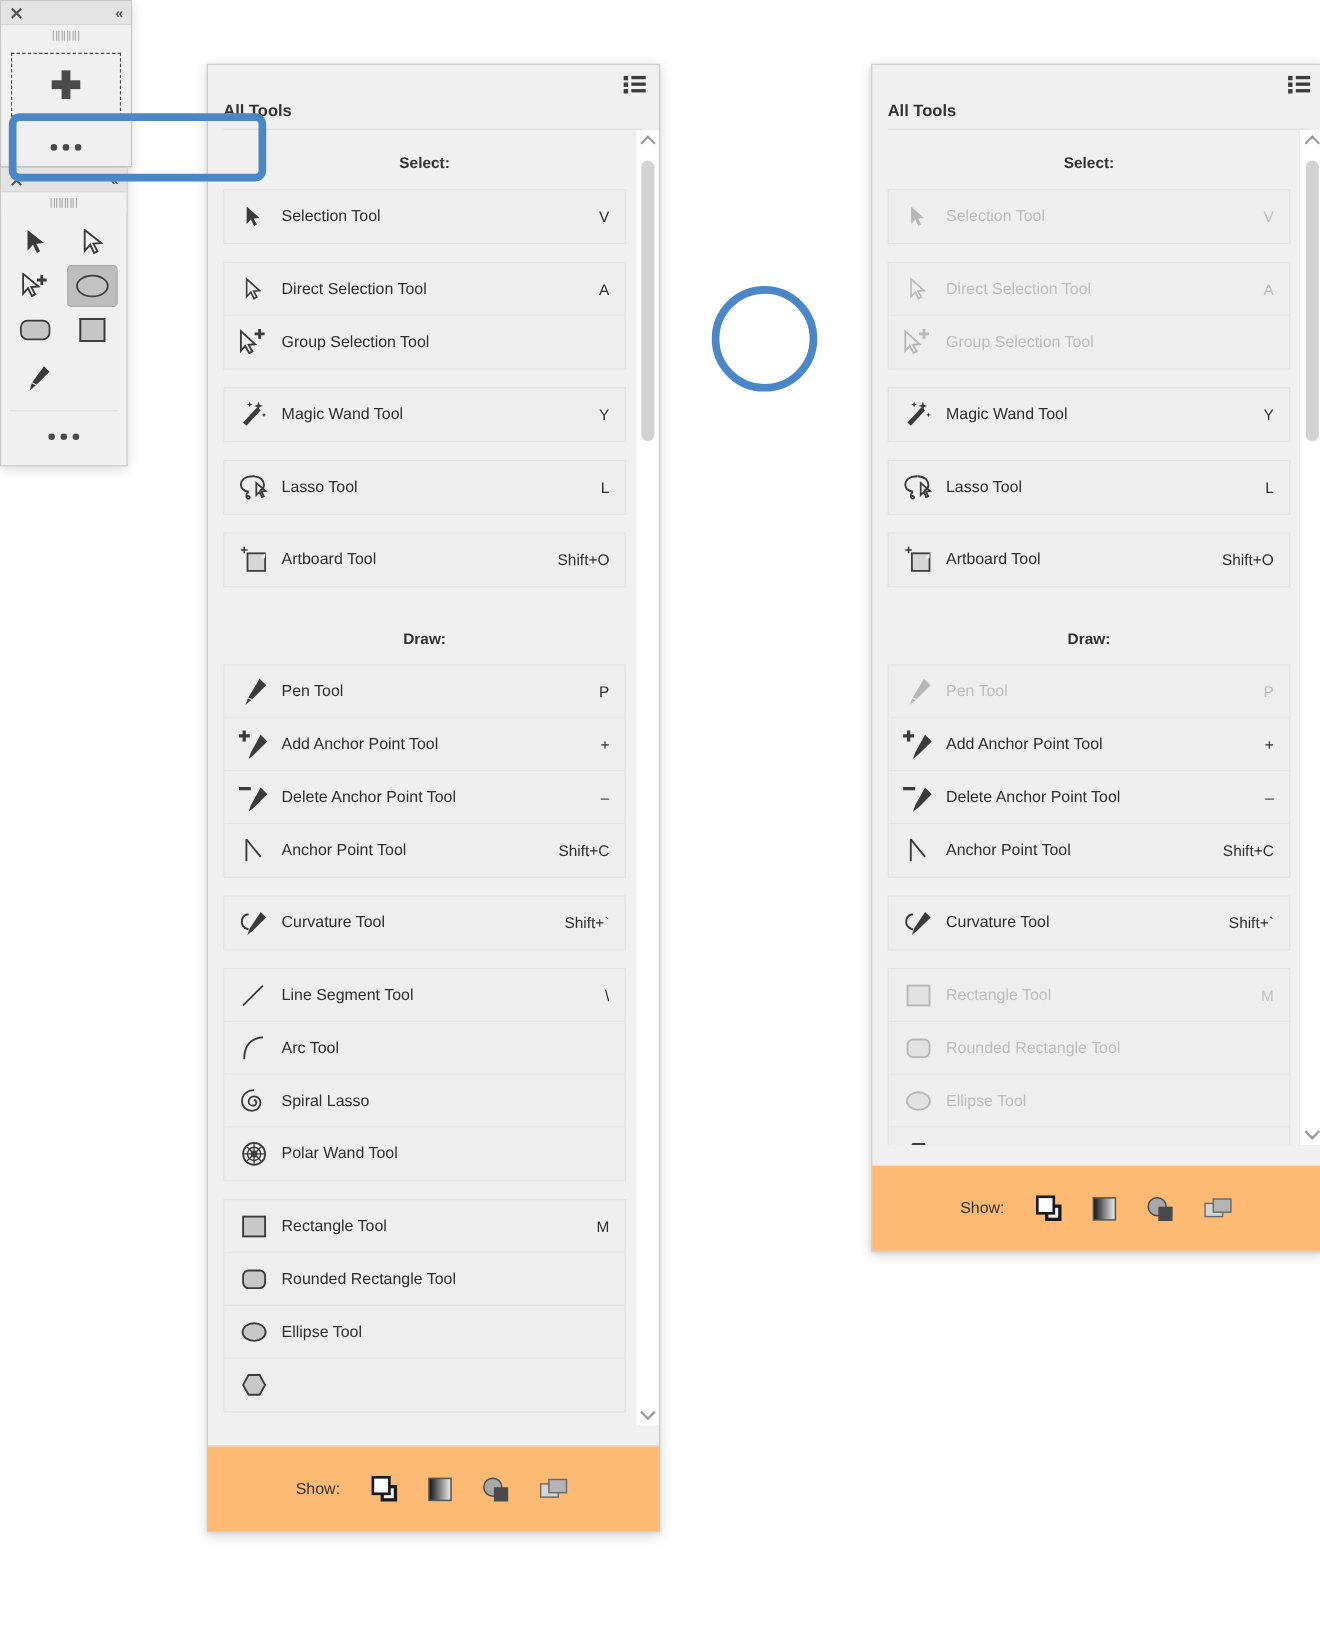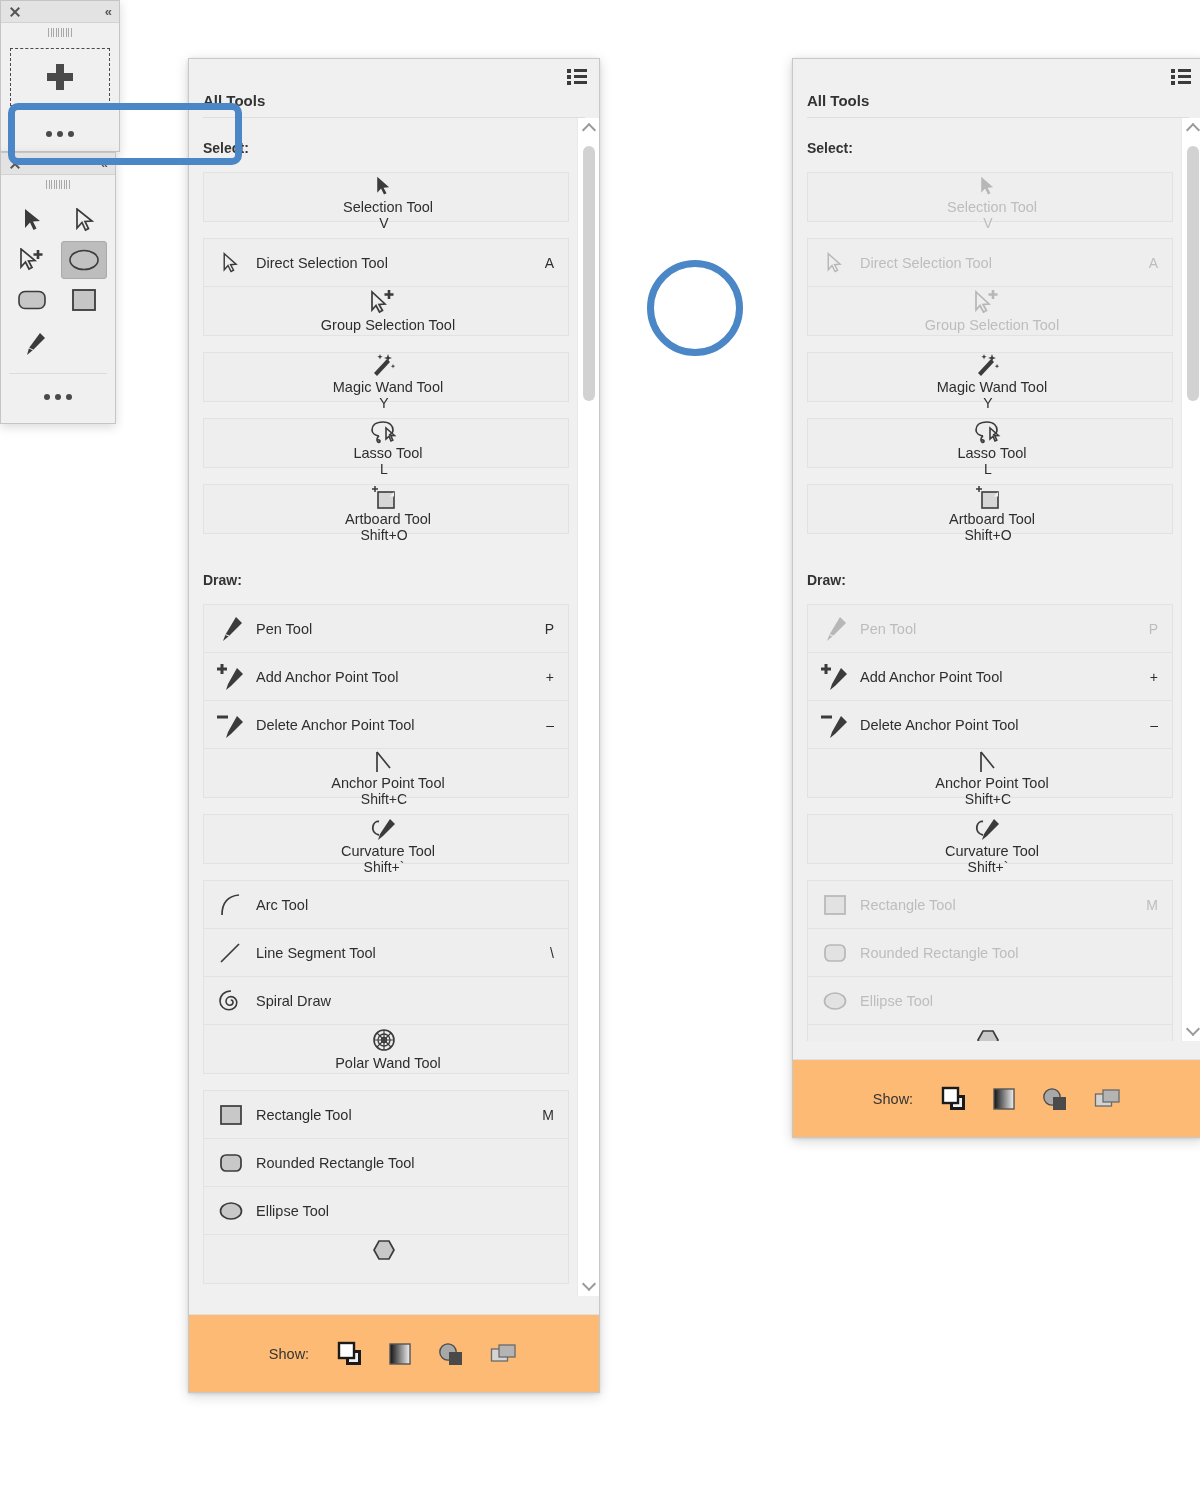--- a/index.html
+++ b/index.html
@@ -109,35 +109,36 @@
 
   .tp-scrollarea {
     position:relative;
     overflow:hidden;
   }
   .tp-list { padding:0 14px 0 14px; }
 
   .group-label {
     font-size:14px; font-weight:bold; color:#333;
     padding:22px 0 16px 0;
+    text-align:center;
   }
 
   .tool-group {
     border:1px solid #e2e2e2;
     background:#eeeeee;
     margin-bottom:16px;
   }
   .tool-row {
     height:48px;
     display:flex; align-items:center;
     border-bottom:1px solid #e2e2e2;
     padding:0 14px 0 10px;
     cursor:pointer;
   }
-  .tool-group .tool-row:last-child { border-bottom:none;flex-direction:column; }
+  .tool-group .tool-row:last-child { border-bottom:none; }
   .tool-icon {
     width:34px; min-width:34px; height:30px;
     display:flex; align-items:center; justify-content:center;
   }
   .tool-label {
     flex:1; font-size:14.5px; color:#2e2e2e; padding-left:8px;
   }
   .tool-key {
     font-size:14px; color:#2e2e2e; white-space:nowrap;
   }
@@ -366,42 +367,42 @@
               </svg>
             </span>
             <span class="tool-label">Curvature Tool</span>
             <span class="tool-key">Shift+`</span>
           </div>
         </div>
         <div class="tool-group">
           <div class="tool-row">
             <span class="tool-icon">
               <svg width="26" height="26" viewBox="0 0 26 26">
-                <path d="M4 23 C4 11 10 4 21 3" fill="none" stroke="#3b3b3b" stroke-width="1.7"></path>
-              </svg>
-            </span>
-            <span class="tool-label">Arc Tool</span>
-            <span class="tool-key"></span>
-          </div>
-          <div class="tool-row">
-            <span class="tool-icon">
-              <svg width="26" height="26" viewBox="0 0 26 26">
                 <path d="M3 22 L21 4" stroke="#3b3b3b" stroke-width="1.7"></path>
               </svg>
             </span>
             <span class="tool-label">Line Segment Tool</span>
             <span class="tool-key">\</span>
           </div>
           <div class="tool-row">
             <span class="tool-icon">
               <svg width="26" height="26" viewBox="0 0 26 26">
+                <path d="M4 23 C4 11 10 4 21 3" fill="none" stroke="#3b3b3b" stroke-width="1.7"></path>
+              </svg>
+            </span>
+            <span class="tool-label">Arc Tool</span>
+            <span class="tool-key"></span>
+          </div>
+          <div class="tool-row">
+            <span class="tool-icon">
+              <svg width="26" height="26" viewBox="0 0 26 26">
                 <path d="M13 3 C6.4 3 2 7.4 2 13 C2 18 6 21.8 11 21.8 C15.4 21.8 18.8 18.6 18.8 14.6 C18.8 11.2 16.1 8.6 12.9 8.6 C10.2 8.6 8 10.7 8 13.3 C8 15.5 9.8 17.2 11.9 17.2 C13.6 17.2 15 15.9 15 14.3 C15 13 14 12 12.8 12" fill="none" stroke="#3b3b3b" stroke-width="1.6"></path>
               </svg>
             </span>
-            <span class="tool-label">Spiral Draw</span>
+            <span class="tool-label">Spiral Lasso</span>
             <span class="tool-key"></span>
           </div>
           <div class="tool-row">
             <span class="tool-icon">
               <svg width="26" height="26" viewBox="0 0 26 26">
                 <circle cx="13" cy="13" r="10" fill="none" stroke="#3b3b3b" stroke-width="1.6"></circle>
                 <circle cx="13" cy="13" r="6" fill="none" stroke="#3b3b3b" stroke-width="1.3"></circle>
                 <circle cx="13" cy="13" r="2.5" fill="none" stroke="#3b3b3b" stroke-width="1.3"></circle>
                 <path d="M3 13 L23 13 M13 3 L13 23 M6 6 L20 20 M20 6 L6 20" stroke="#3b3b3b" stroke-width="1.2"></path>
               </svg>

